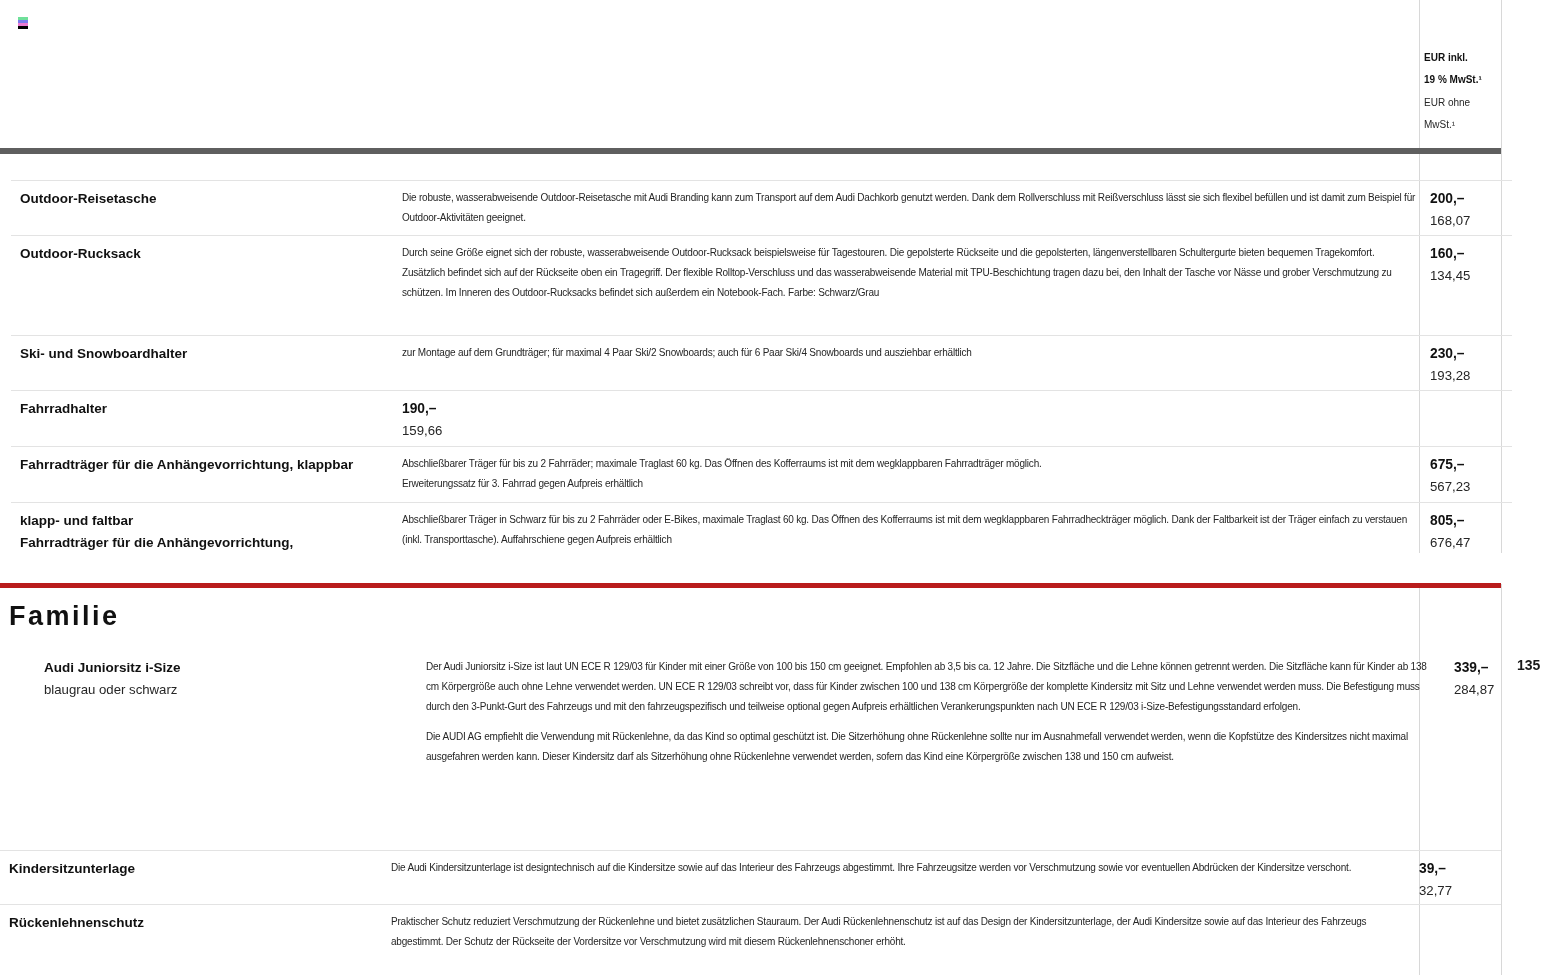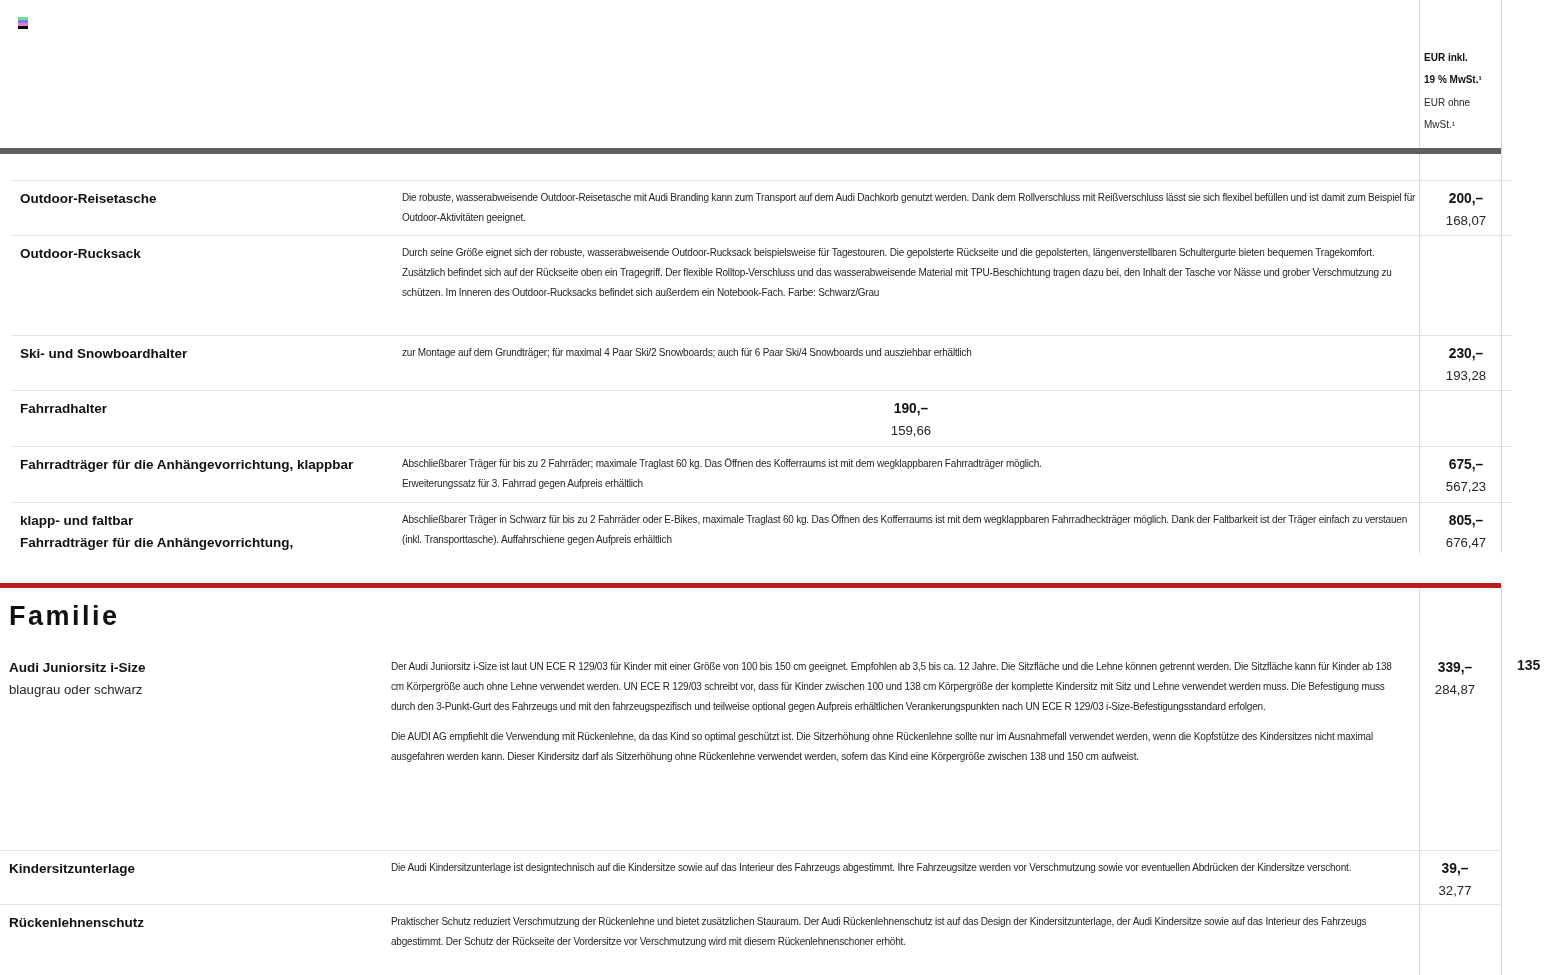--- a/index.html
+++ b/index.html
@@ -36,26 +36,26 @@
   #section2 .rows { margin-top:18px; }
 
   .row { display:grid; grid-template-columns:391px 1028px 82px; box-sizing:border-box; }
   .row.sep { border-top:1px solid #e3e3e3; }
   .row > div { padding-top:7px; box-sizing:border-box; }
   .cell-name { padding-left:9px; font-weight:bold; font-size:13.5px; line-height:22px; color:#111; padding-right:10px; }
   .cell-name .sub { font-weight:normal; font-size:13.2px; color:#262626; }
   .cell-desc { font-size:10px; line-height:20px; letter-spacing:-0.2px; padding-right:14px; color:#262626; }
   .cell-desc p { margin:0; }
   .cell-desc p.gap { margin-top:10px; }
-  .cell-price { text-align:center; padding-right:10px; }
+  .cell-price { text-align:left; padding-right:10px; }
   .cell-price .gross { font-weight:bold; font-size:13.8px; line-height:22.4px; color:#111; white-space:nowrap; }
   .cell-price .net { font-size:13.2px; line-height:22.4px; white-space:nowrap; }
 
   .h55 { min-height:55px; } .h56 { min-height:56px; } .h100 { min-height:100px; }
-  .h60 { min-height:60px; } .h200 { min-height:200px; } .h54 { min-height:54px; } .h76 { min-height:76px; }
+  .h60 { min-height:60px; } .h200 { min-height:200px;padding-left:35px; } .h54 { min-height:54px; } .h76 { min-height:76px; }
 </style>
 </head>
 <body>
 
 <div id="color-mark">
   <div class="stripe" style="background:#6fe09a"></div>
   <div class="stripe" style="background:#7b7cec"></div>
   <div class="stripe" style="background:#ec7ad2"></div>
   <div class="stripe" style="background:#000000"></div>
 </div>
@@ -91,20 +91,24 @@
     </div>
   </div>
 
   <div class="row sep h100">
     <div class="cell-name">
       <div>Outdoor-Rucksack</div>
     </div>
     <div class="cell-desc">
       <p>Durch seine Größe eignet sich der robuste, wasserabweisende Outdoor-Rucksack beispielsweise für Tagestouren. Die gepolsterte Rückseite und die gepolsterten, längenverstellbaren Schultergurte bieten bequemen Tragekomfort. Zusätzlich befindet sich auf der Rückseite oben ein Tragegriff. Der flexible Rolltop-Verschluss und das wasserabweisende Material mit TPU-Beschichtung tragen dazu bei, den Inhalt der Tasche vor Nässe und grober Verschmutzung zu schützen. Im Inneren des Outdoor-Rucksacks befindet sich außerdem ein Notebook-Fach. Farbe: Schwarz/Grau</p>
     </div>
+    <div class="cell-price">
+      <div class="gross">160,–</div>
+      <div class="net">134,45</div>
+    </div>
   </div>
 
   <div class="row sep h55">
     <div class="cell-name">
       <div>Ski- und Snowboardhalter</div>
     </div>
     <div class="cell-desc">
       <p>zur Montage auf dem Grundträger; für maximal 4 Paar Ski/2 Snowboards; auch für 6 Paar Ski/4 Snowboards und ausziehbar erhältlich</p>
     </div>
     <div class="cell-price">

